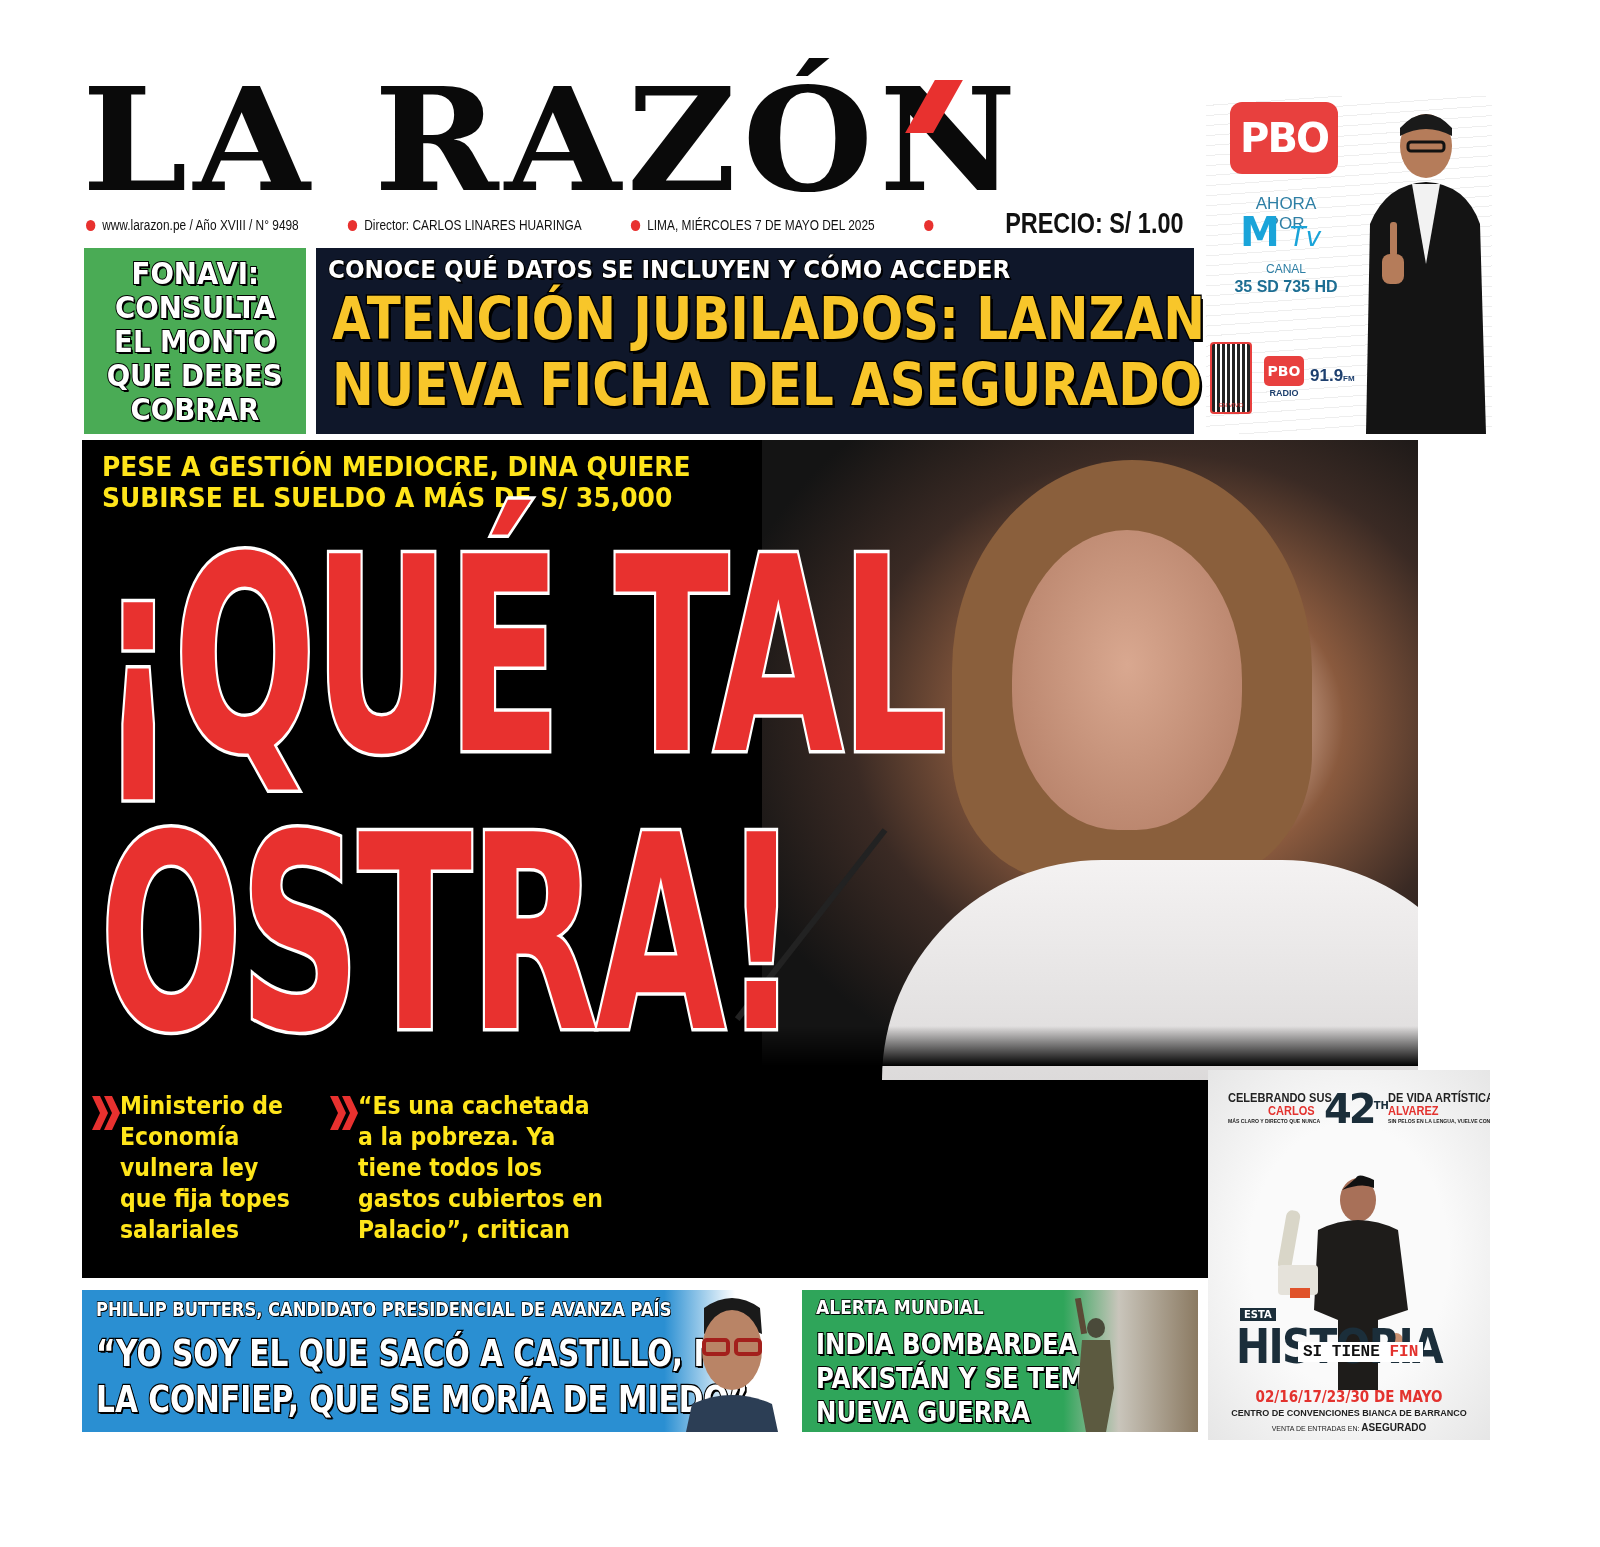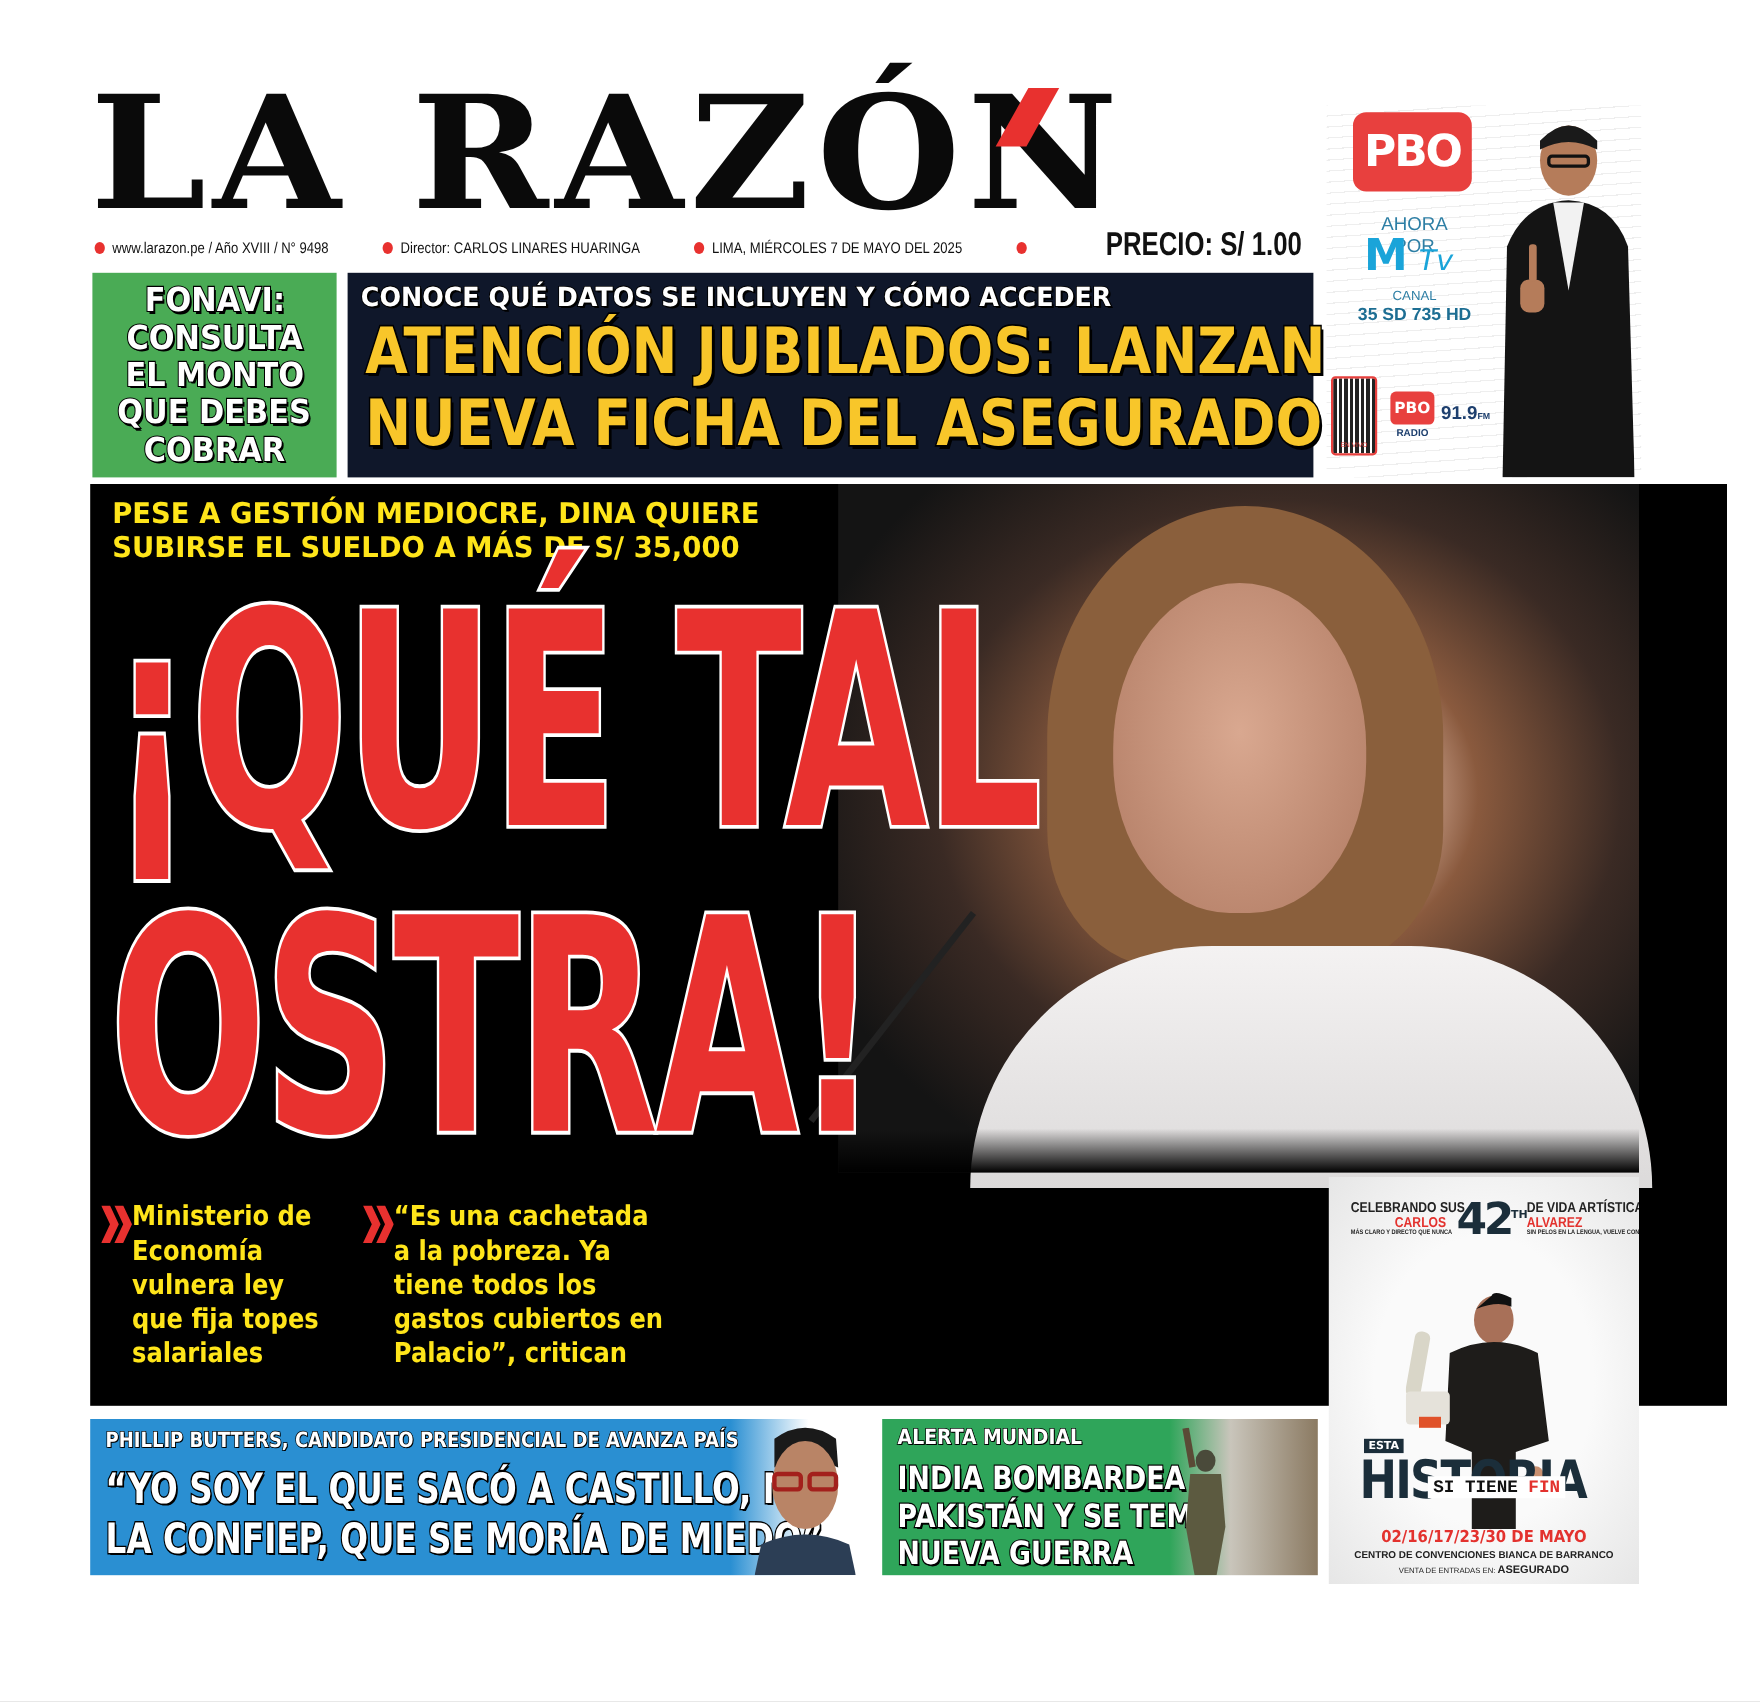--- a/index.html
+++ b/index.html
@@ -37,21 +37,21 @@
   .pbo-ad { left: 1206px; top: 96px; width: 286px; height: 338px; background: repeating-linear-gradient(176deg, #ffffff 0 9px, #eeeeee 9px 10px); overflow: hidden; }
   .pbo-logo { position: absolute; left: 24px; top: 6px; width: 108px; height: 72px; background: #e8403e; border-radius: 12px; color: #fff; font-family: "DejaVu Sans", sans-serif; font-weight: 900; font-size: 40px; display: flex; align-items: center; justify-content: center; letter-spacing: -2px; }
   .pbo-small { position: absolute; font-family: "Liberation Sans", sans-serif; color: #2e7fa5; text-align: center; }
   .mtv { position: absolute; left: 34px; top: 113px; font-family: "DejaVu Sans", sans-serif; font-weight: 900; font-size: 40px; color: #1aa4d9; letter-spacing: -2px; }
   .mtv small { font-weight: 400; font-size: 26px; letter-spacing: 0; font-style: italic; }
   .qr { position: absolute; left: 4px; top: 246px; width: 42px; height: 72px; border: 2px solid #e8403e; border-radius: 4px; background: repeating-linear-gradient(90deg,#222 0 3px,#fff 3px 5px), #fff; }
   .pbo-radio { position: absolute; left: 58px; top: 260px; width: 40px; height: 30px; background: #e8403e; border-radius: 5px; color: #fff; font-weight: 900; font-size: 14px; display: flex; align-items: center; justify-content: center; font-family: "DejaVu Sans", sans-serif; }
   .person-silhouette { position: absolute; right: 6px; top: 8px; width: 130px; height: 330px; }
 
   
-  .main { left: 82px; top: 440px; width: 1488px; height: 838px; background: #000; overflow: hidden; }
+  .main { left: 82px; top: 440px; width: 1336px; height: 838px; background: #000; overflow: hidden; }
   .photo { position: absolute; left: 680px; top: 0; width: 728px; height: 626px; background: radial-gradient(ellipse at 55% 45%, #c9a08a 0 22%, #8a5a3e 32%, #3a2a24 55%, #141414 80%); }
   .photo .shirt { position: absolute; left: 120px; top: 420px; width: 620px; height: 220px; background: linear-gradient(180deg, #f4f2f2, #dcdada); border-radius: 300px 300px 0 0; }
   .photo .face { position: absolute; left: 250px; top: 90px; width: 230px; height: 300px; border-radius: 50% 50% 46% 46%; background: radial-gradient(ellipse at 50% 45%, #d9a890, #b07a62); }
   .photo .hair { position: absolute; left: 190px; top: 20px; width: 360px; height: 420px; border-radius: 50% 50% 30% 30%; background: #8a5f3c; }
   .photo .mic { position: absolute; left: 120px; top: 390px; width: 6px; height: 240px; background: #222; transform: rotate(38deg); transform-origin: top; }
   .photo .fade { position: absolute; left: 0; bottom: 0; width: 100%; height: 40px; background: linear-gradient(180deg, transparent, #000); }
 
   .kicker { position: absolute; left: 20px; top: 12px; font-family: "DejaVu Sans", sans-serif; font-weight: 900; font-size: 26px; line-height: 31px; color: #ffe51a; -webkit-text-stroke: 1px #000; paint-order: stroke fill; text-shadow: 2px 2px 0 #000; white-space: nowrap; transform: scaleX(0.96); transform-origin: left; }
   .mega { position: absolute; left: 18px; font-family: "DejaVu Sans", sans-serif; font-weight: 900; color: #e8312f; -webkit-text-stroke: 7px #fff; paint-order: stroke fill; white-space: nowrap; transform: scaleX(0.62); transform-origin: left; letter-spacing: -4px; }
 

